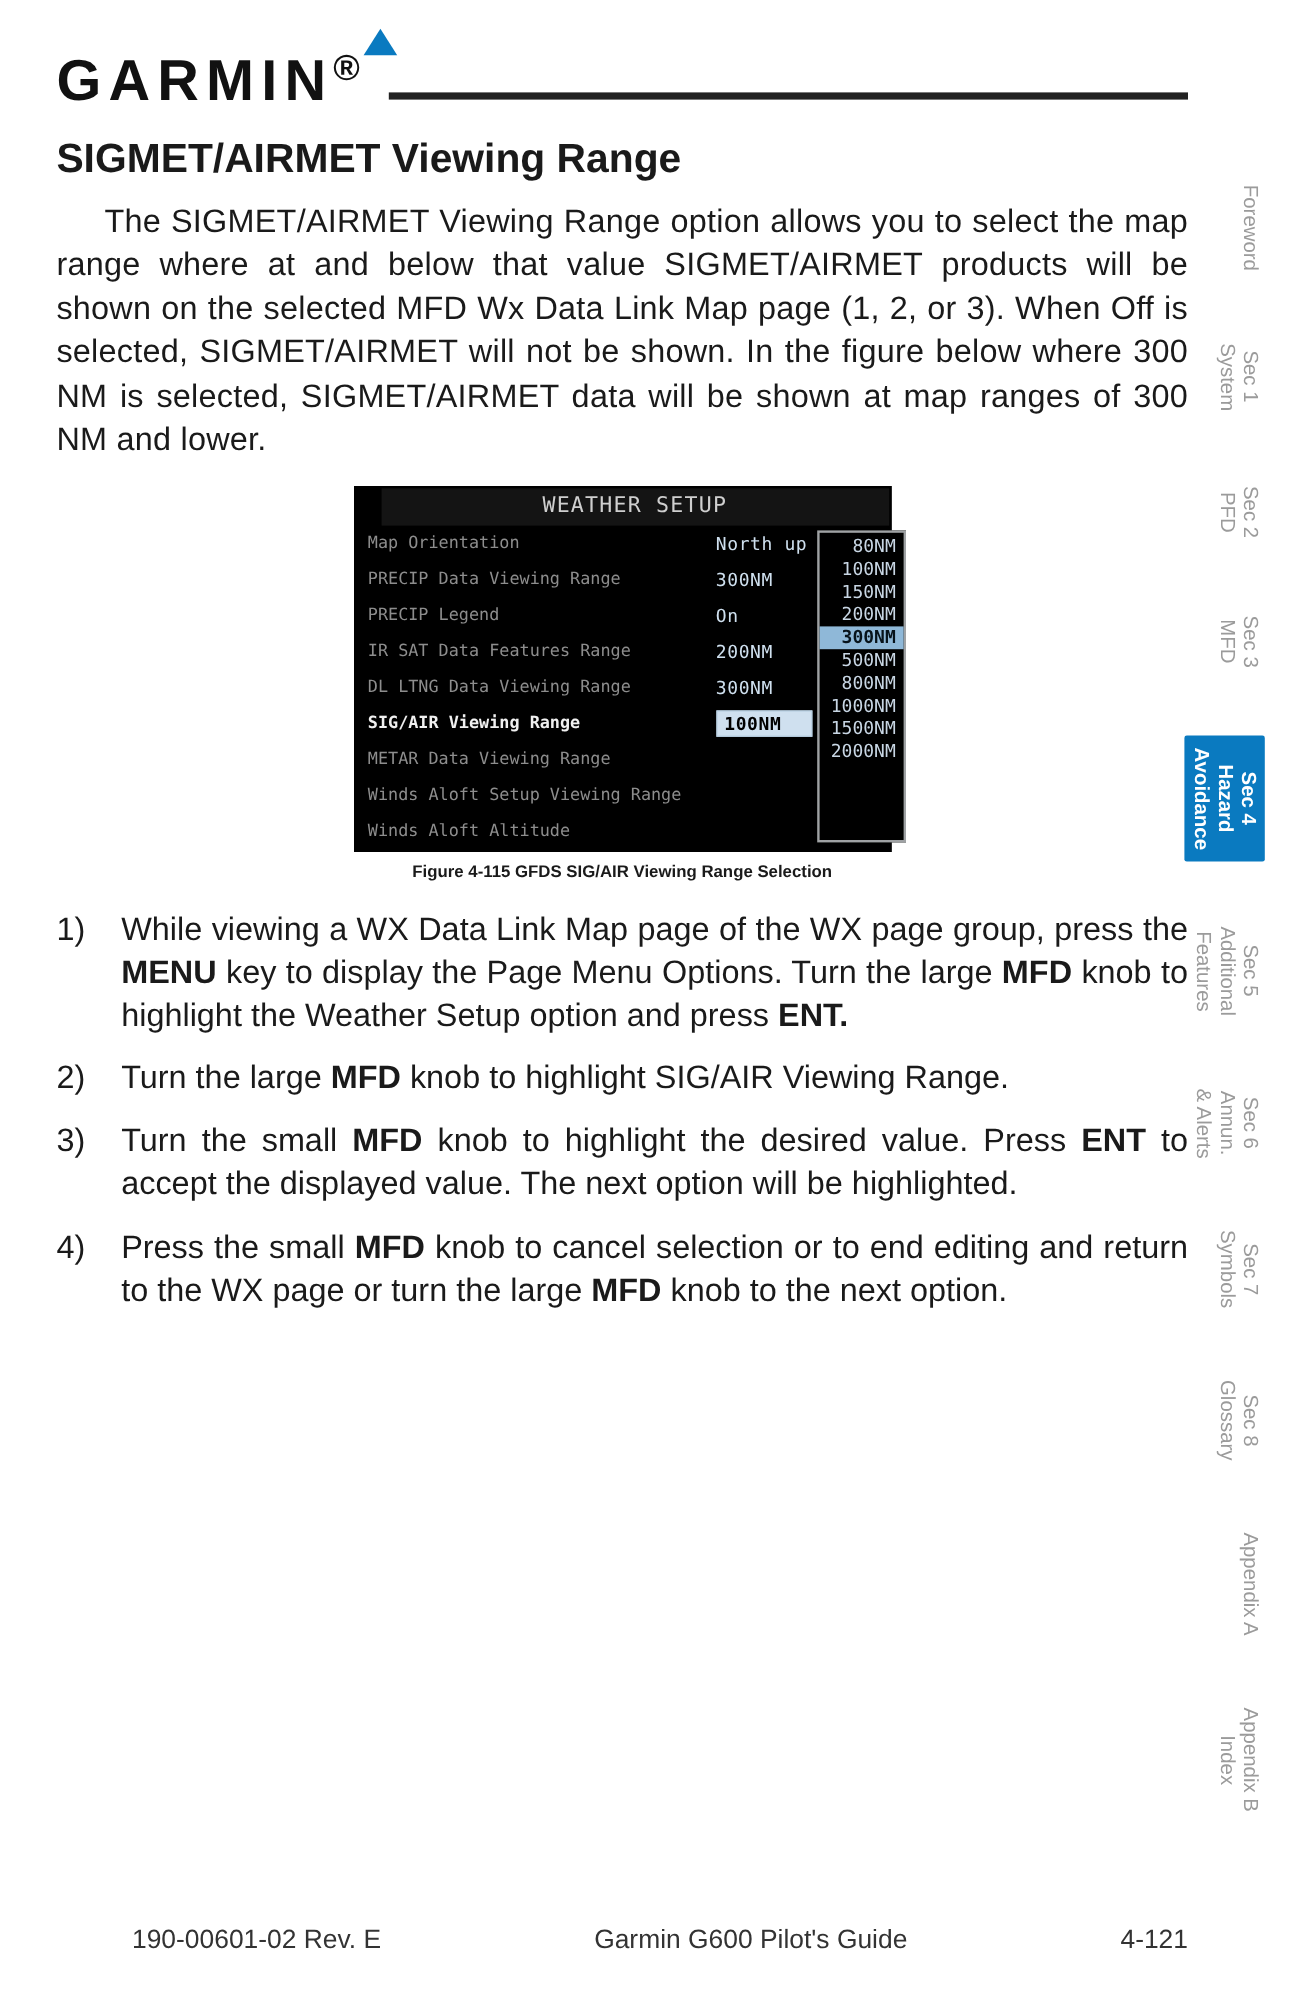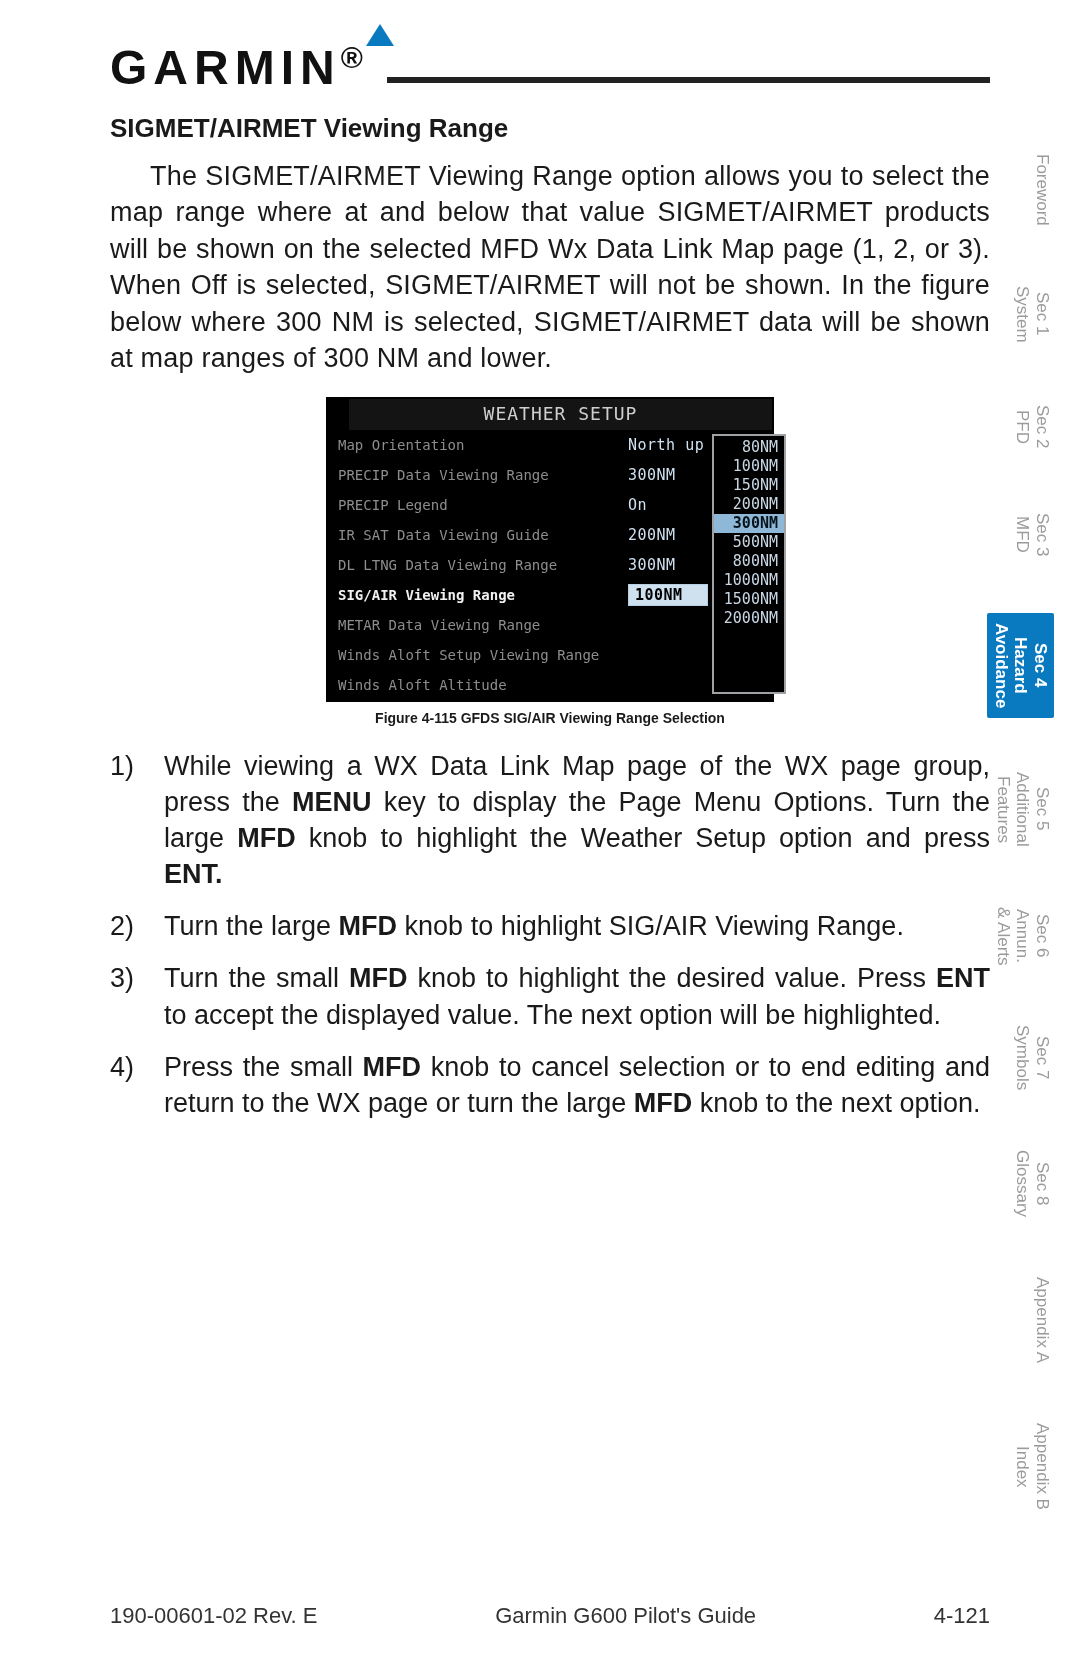--- a/index.html
+++ b/index.html
@@ -5,21 +5,21 @@
   * { box-sizing: border-box; margin: 0; padding: 0; }
   body {
     width: 1080px;
     height: 1669px;
     background: #ffffff;
     font-family: "Myriad Pro", "Segoe UI", Arial, sans-serif;
     position: relative;
     color: #1a1a1a;
   }
   .page {
-    padding: 30px 90px 40px 110px;
+    padding: 30px 90px 40px 47px;
     position: relative;
     height: 100%;
   }
   
   .logo-row {
     display: flex;
     align-items: flex-end;
     margin-bottom: 18px;
   }
   .logo {
@@ -41,21 +41,21 @@
     border-bottom: 22px solid #0a7ac0;
   }
   .logo-rule {
     flex: 1;
     height: 6px;
     background: #222;
     margin-left: 18px;
     margin-bottom: 12px;
   }
   .subhead {
-    font-size: 26px;
+    font-size: 34px;
     font-weight: 700;
     margin: 6px 0 14px 0;
   }
   .body-para {
     font-size: 27px;
     line-height: 1.35;
     text-align: justify;
     text-indent: 40px;
     margin-bottom: 20px;
     letter-spacing: 0.2px;
@@ -187,21 +187,21 @@
           <div class="dev-row">
             <div class="dev-label">Map Orientation</div>
           </div>
           <div class="dev-row">
             <div class="dev-label">PRECIP Data Viewing Range</div>
           </div>
           <div class="dev-row">
             <div class="dev-label">PRECIP Legend</div>
           </div>
           <div class="dev-row">
-            <div class="dev-label">IR SAT Data Viewing Guide</div>
+            <div class="dev-label">IR SAT Data Features Range</div>
           </div>
           <div class="dev-row">
             <div class="dev-label">DL LTNG Data Viewing Range</div>
           </div>
           <div class="dev-row">
             <div class="dev-label hl">SIG/AIR Viewing Range</div>
           </div>
           <div class="dev-row">
             <div class="dev-label">METAR Data Viewing Range</div>
           </div>

